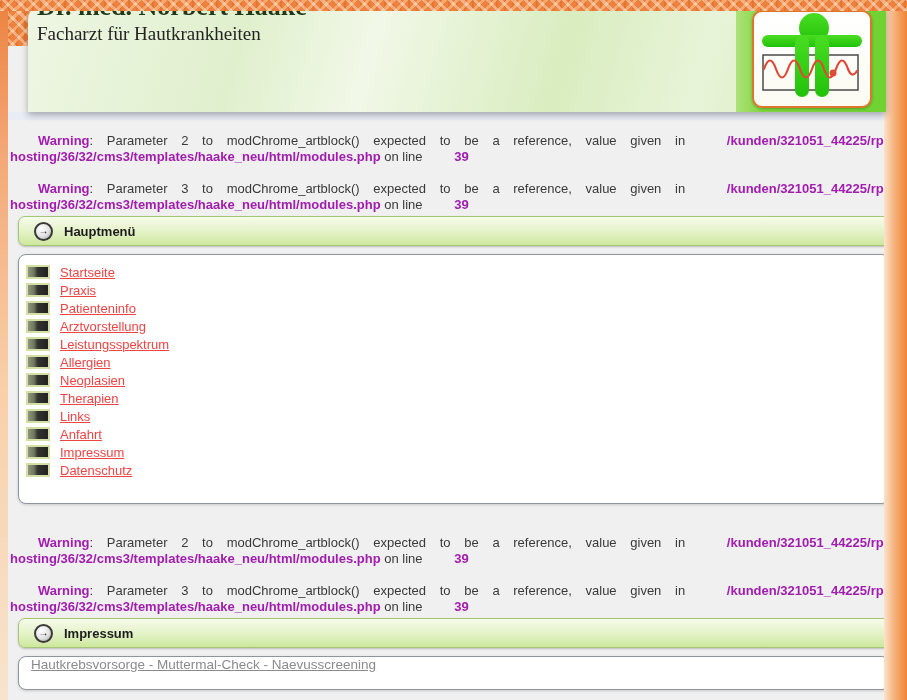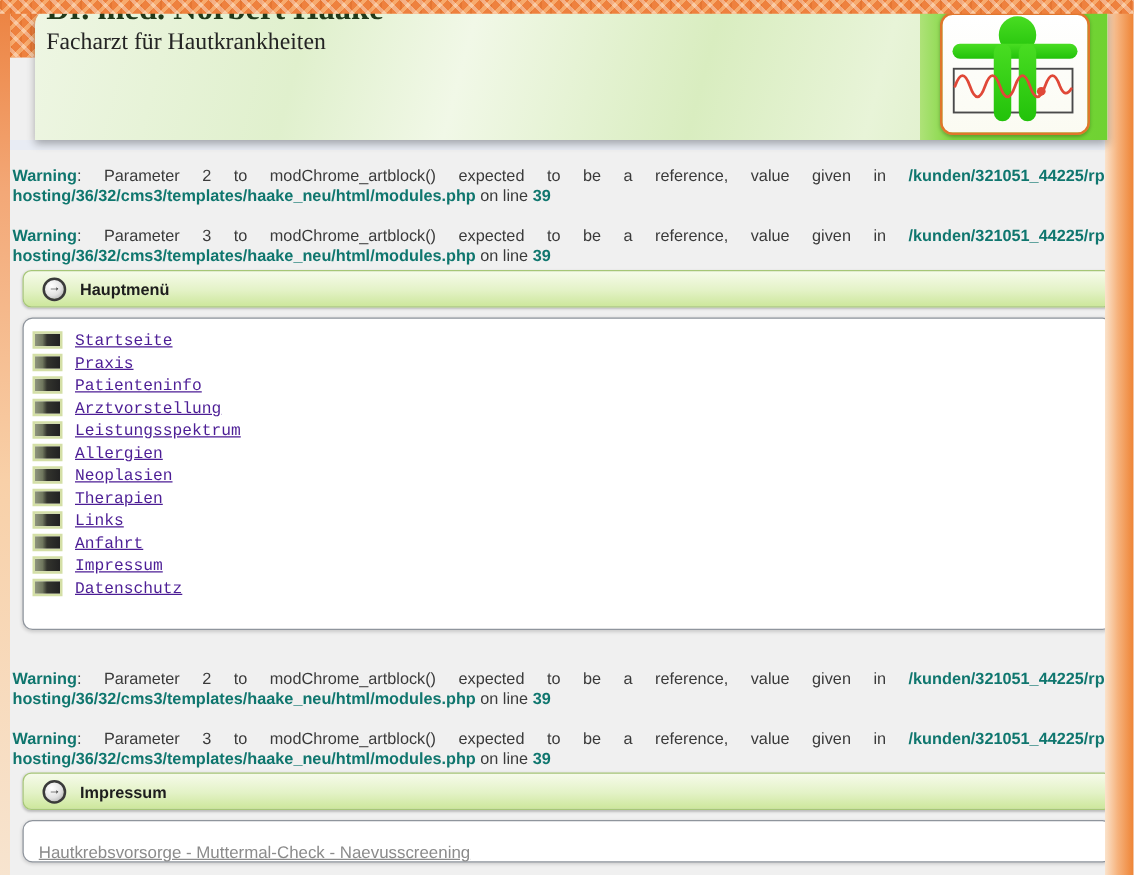--- a/index.html
+++ b/index.html
@@ -38,21 +38,21 @@
   .logo-box{position:absolute;left:16px;top:4px;width:120px;height:98px;box-sizing:border-box;
     background:linear-gradient(180deg,#ffffff 0%,#fbfbf2 100%);
     border:2px solid #e0762c;border-radius:10px;box-shadow:0 1px 3px rgba(0,0,0,.25);}
 
   
   .header-underline{position:absolute;left:8px;top:112px;width:876px;height:8px;background:#e8ecf4;z-index:1;}
 
   
   .warning{position:absolute;left:10px;width:878px;font-size:13px;line-height:16px;
     color:#3a3a3a;text-align:justify;z-index:1;}
-  .warning b{color:#0f766e;}
+  .warning b{color:#a21caf;margin-left:28px;}
 
   
   .module-bar{position:absolute;left:18px;width:872px;height:30px;box-sizing:border-box;z-index:1;
     border:1px solid #a6c677;border-radius:7px;
     background:linear-gradient(180deg,#f6fbea 0%,#e3f2c6 55%,#cde79c 100%);
     box-shadow:0 1px 2px rgba(0,0,0,.22);display:flex;align-items:center;}
   .arrow-badge{width:15px;height:15px;margin-left:15px;border-radius:50%;
     background:radial-gradient(circle at 35% 30%,#ffffff 0%,#e2e2e2 55%,#9e9e9e 100%);
     border:2px solid #3a3a3a;display:flex;align-items:center;justify-content:center;
     font-size:10px;font-weight:bold;color:#111;line-height:1;}
@@ -60,23 +60,23 @@
 
   
   .white-box{position:absolute;left:18px;width:872px;box-sizing:border-box;z-index:1;
     background:#fff;border:1px solid #8f959d;border-radius:8px;box-shadow:0 1px 3px rgba(0,0,0,.16);}
 
   .menu-list{list-style:none;margin:0;padding:8px 0 0 7px;}
   .menu-list li{height:18px;display:flex;align-items:center;}
   .bullet{display:inline-block;width:24px;height:14px;box-sizing:border-box;flex:0 0 auto;
     border:2px solid #d4dfa6;margin-right:10px;
     background:linear-gradient(90deg,#8f957f 0%,#70775e 30%,#33342e 48%,#222 100%);}
-  .menu-link{font-size:13px;color:#4c1d95;text-decoration:underline;cursor:pointer;font-family:Liberation Mono, monospace;}
+  .menu-link{font-size:13px;color:#ef4444;text-decoration:underline;cursor:pointer;}
 
-  .news-box{height:34px;display:flex;align-items:flex-end;}
+  .news-box{height:34px;display:flex;align-items:flex-start;}
   .news-link{font-size:13.5px;color:#8b8b8b;text-decoration:underline;margin-left:12px;cursor:pointer;}
 </style>
 </head>
 <body>
 
 <div id="stage">
 
   <div class="corner-pattern pattern"></div>
   <div class="left-strip"></div>
   <div class="right-strip"></div>

